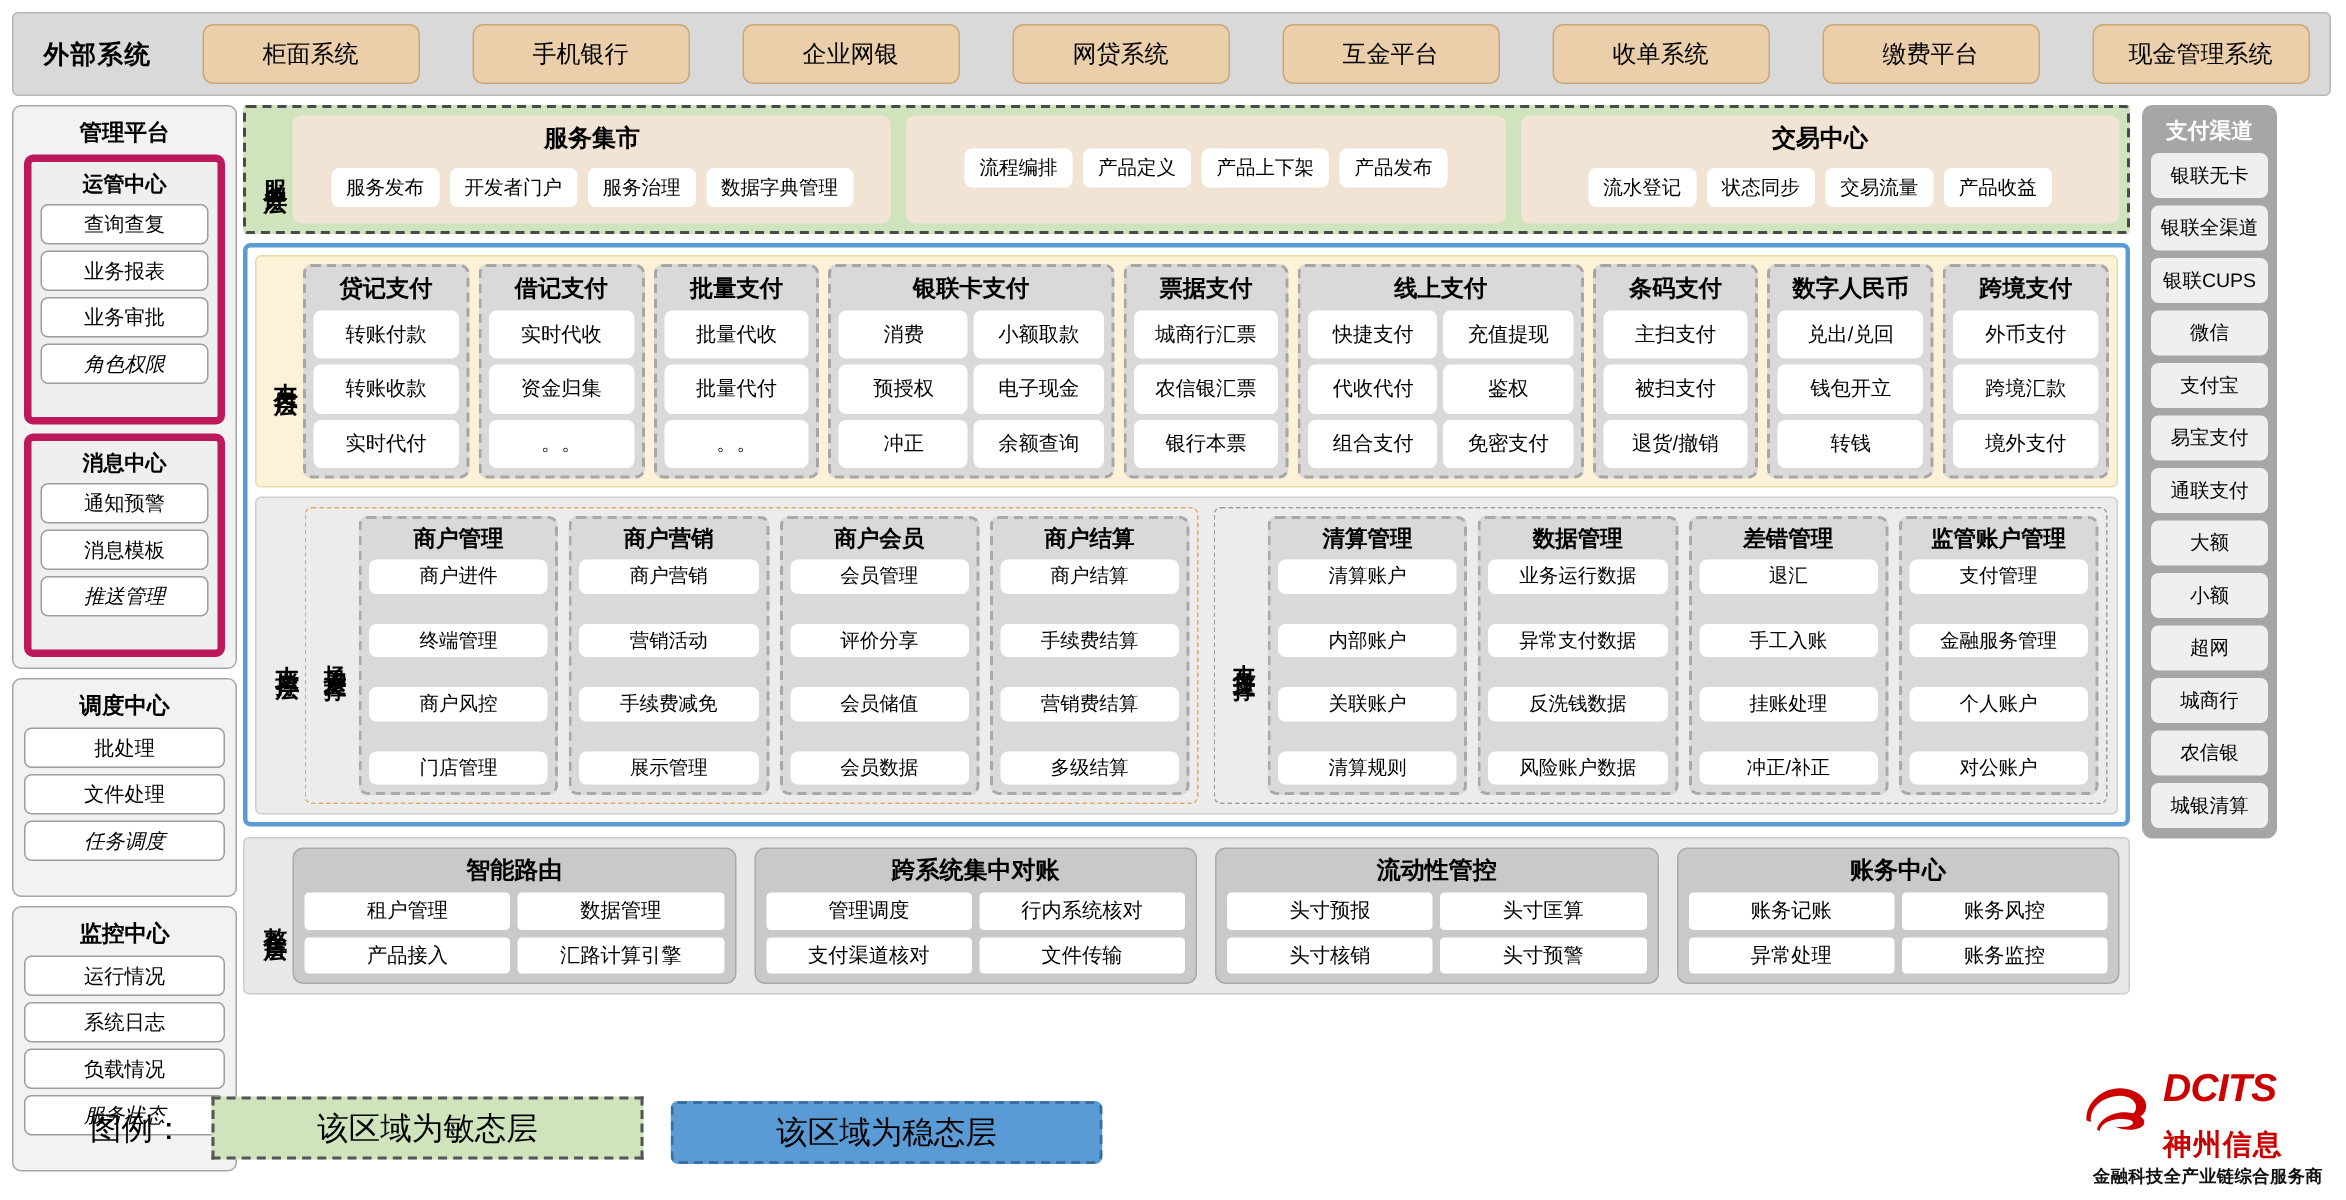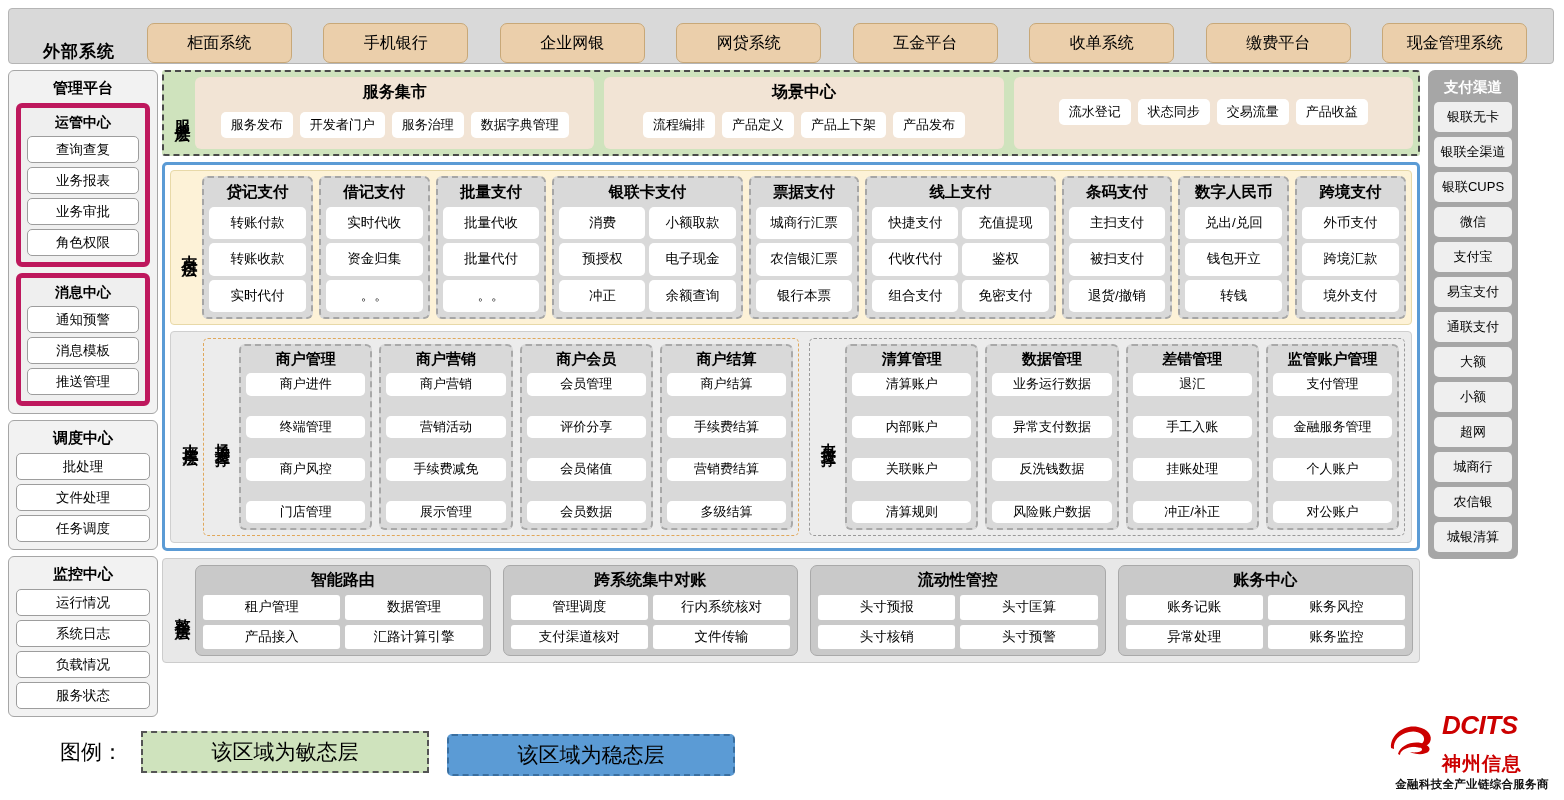--- a/index.html
+++ b/index.html
@@ -9,21 +9,21 @@
     font-family:"Liberation Sans","DejaVu Sans",sans-serif;
     color:#000;
     overflow:hidden;
   }
   .page{position:relative;width:1564px;height:800px;}
 
   
   .external-bar{
     position:absolute;left:8px;top:8px;width:1546px;height:56px;
     background:#d9d9d9;border:1px solid #b5b5b5;border-radius:4px;
-    display:flex;align-items:flex-end;box-sizing:border-box;padding:0 14px;
+    display:flex;align-items:center;box-sizing:border-box;padding:0 0;
   }
   .external-title{
     font-size:17px;font-weight:bold;width:112px;flex:none;text-align:center;letter-spacing:1px;
   }
   .external-items{display:flex;flex:1;justify-content:space-around;align-items:center;gap:8px;}
   .ext-chip{
     background:#ebcfab;border:1px solid #c8a878;border-radius:7px;
     height:38px;min-width:123px;padding:0 10px;
     display:flex;align-items:center;justify-content:center;
     font-size:16px;white-space:nowrap;
@@ -43,21 +43,21 @@
     background:#efefef;border:5px solid #be185d;border-radius:6px;
     padding:4px 6px 6px 6px;margin-bottom:6px;box-sizing:border-box;
   }
   .mgmt-sub:last-child{margin-bottom:0;}
   .mgmt-sub-title{font-size:14px;font-weight:bold;text-align:center;padding:2px 0 4px 0;}
   .leaf{
     background:#ffffff;border:1px solid #9d9d9d;border-radius:5px;
     height:25px;display:flex;align-items:center;justify-content:center;
     font-size:13.5px;margin-bottom:4px;white-space:nowrap;
   }
-  .leaf:last-child{margin-bottom:0;}
+  .leaf:last-child{margin-bottom:16px;font-style:italic;}
 
   
   .center{position:absolute;left:162px;top:70px;width:1258px;height:644px;}
 
   
   .svc-layer{
     background:#cfe3bd;border:2px dashed #4a4a4a;border-radius:3px;
     height:86px;box-sizing:border-box;display:flex;align-items:stretch;padding:5px;
   }
   .vlabel{
@@ -244,29 +244,29 @@
           <div class="svc-group">
             <div class="svc-group-title">服务集市</div>
             <div class="svc-chips">
               <div class="svc-chip">服务发布</div>
               <div class="svc-chip">开发者门户</div>
               <div class="svc-chip">服务治理</div>
               <div class="svc-chip">数据字典管理</div>
             </div>
           </div>
           <div class="svc-group">
-            <div class="svc-group-title">场景中心</div>
             <div class="svc-chips">
               <div class="svc-chip">流程编排</div>
               <div class="svc-chip">产品定义</div>
               <div class="svc-chip">产品上下架</div>
               <div class="svc-chip">产品发布</div>
             </div>
           </div>
           <div class="svc-group">
+            <div class="svc-group-title">交易中心</div>
             <div class="svc-chips">
               <div class="svc-chip">流水登记</div>
               <div class="svc-chip">状态同步</div>
               <div class="svc-chip">交易流量</div>
               <div class="svc-chip">产品收益</div>
             </div>
           </div>
         </div>
     </div>
 

